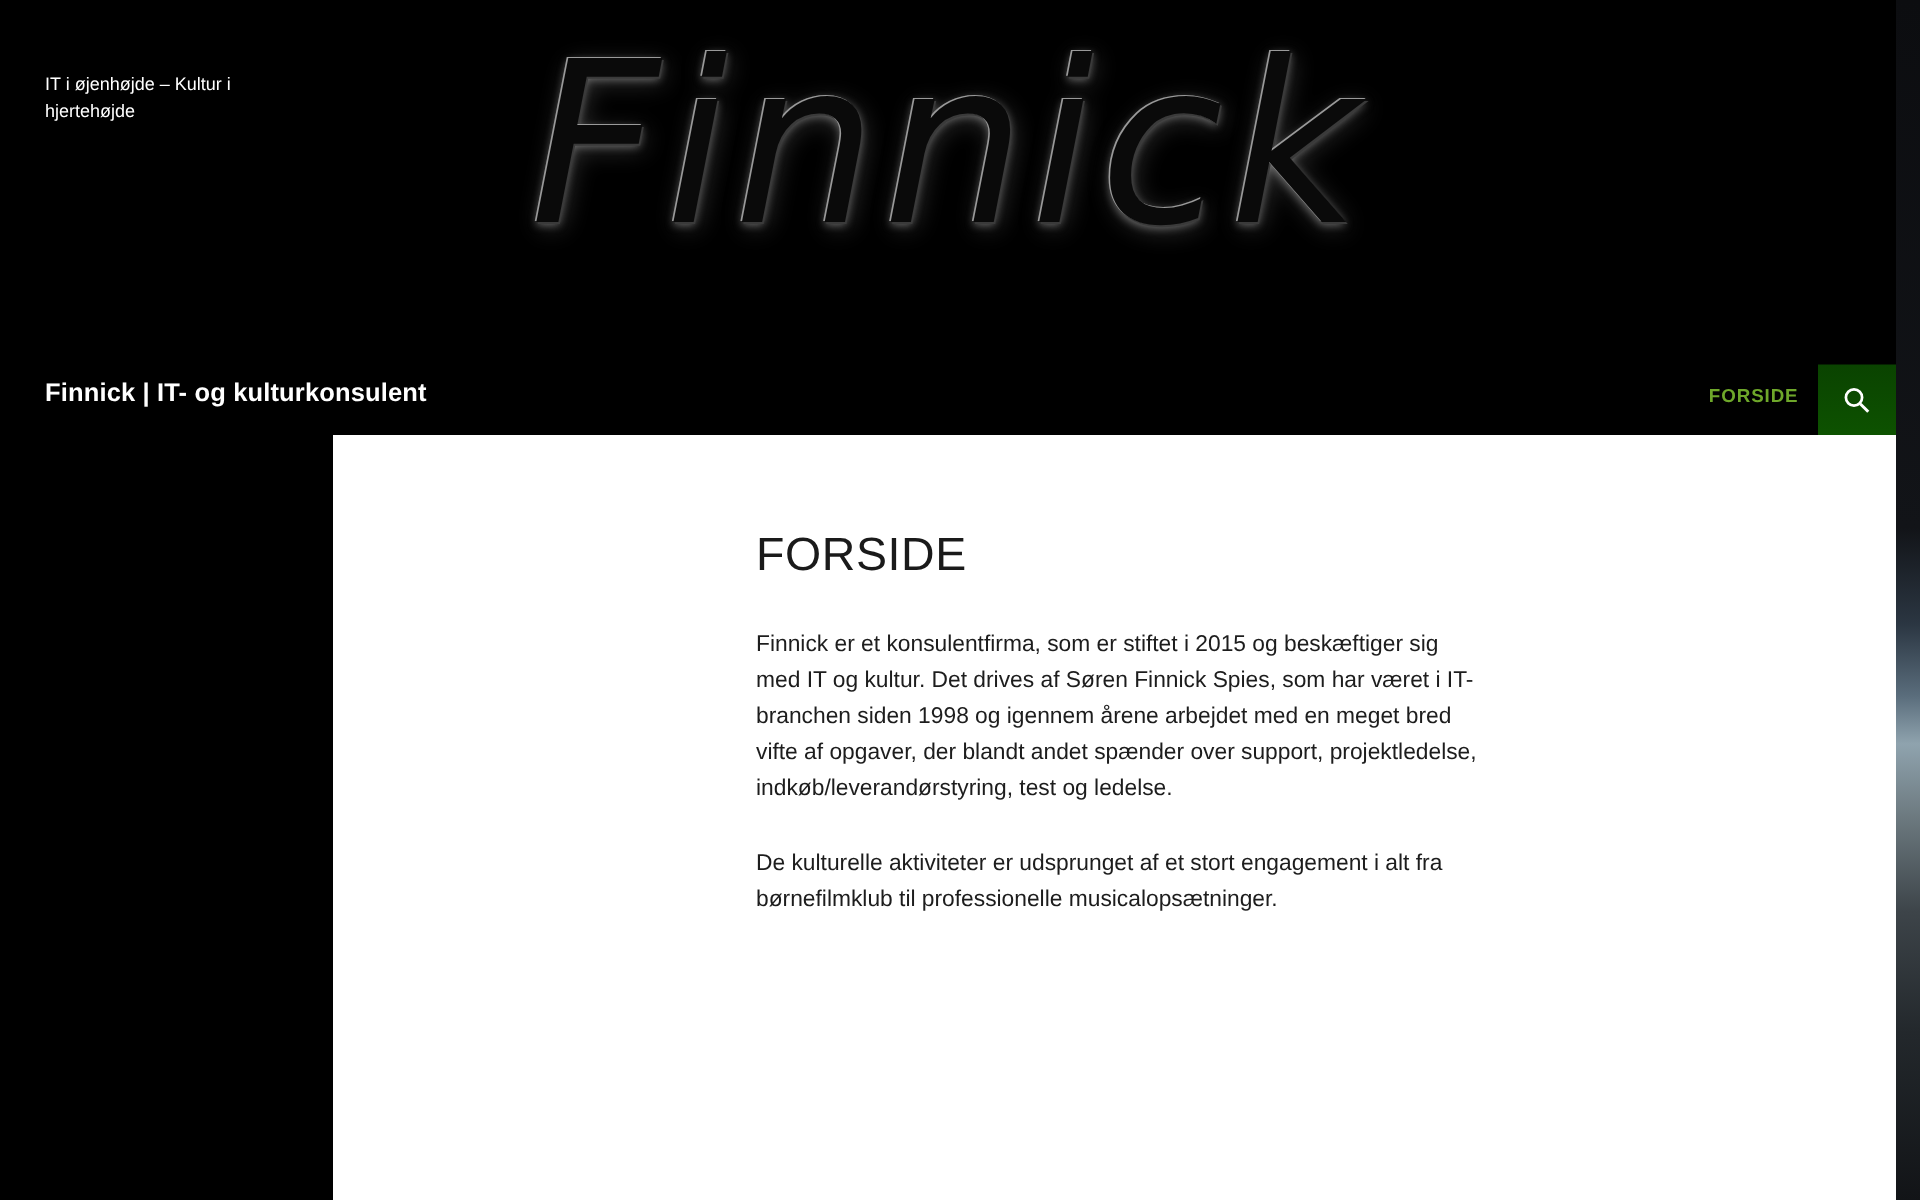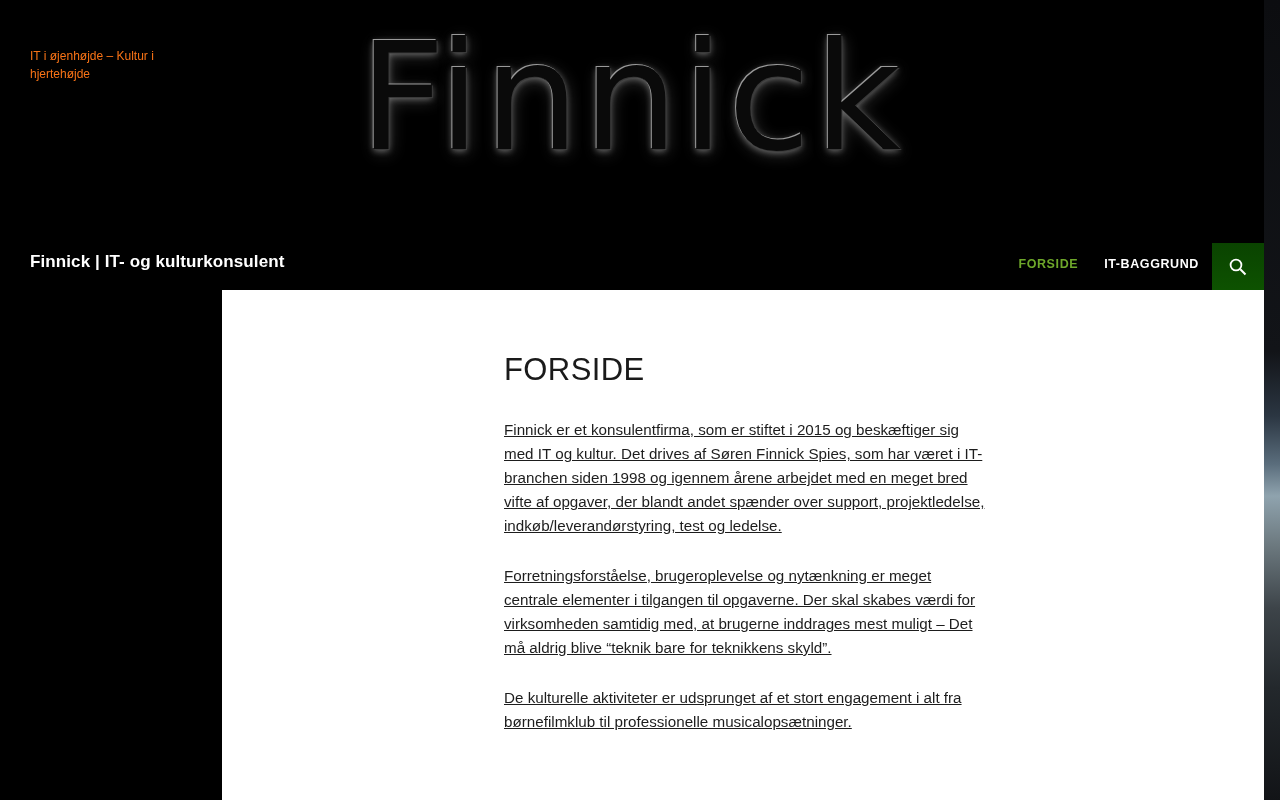--- a/index.html
+++ b/index.html
@@ -16,20 +16,21 @@
   }
 
   
   #banner {
     position: absolute;
     left: 0; top: 0;
     width: 1264px;
     height: 238px;
     background: #000;
     overflow: hidden;
+    font-style: italic;
   }
   #banner-title {
     position: absolute;
     left: 0;
     top: 22px;
     width: 1264px;
     text-align: center;
     font-family: "DejaVu Sans", sans-serif;
     font-size: 150px;
     font-weight: 400;
@@ -63,21 +64,21 @@
     letter-spacing: 0.1px;
     white-space: nowrap;
   }
   #site-desc {
     position: absolute;
     left: 30px;
     top: 47px;
     width: 170px;
     font-size: 12px;
     line-height: 18px;
-    color: #f97316;
+    color: #ffffff;
   }
 
   
   #main-nav {
     position: absolute;
     right: 68px;
     top: 238px;
     height: 52px;
     display: flex;
     align-items: center;
@@ -149,21 +150,20 @@
     font-weight: 400;
     color: #1a1a1a;
     letter-spacing: 0.4px;
   }
   #article p {
     margin: 0;
     padding-top: 26px;
     font-size: 15.2px;
     line-height: 24px;
     color: #1d1d1d;
-    text-decoration: underline;
   }
   #article p.first {
     padding-top: 30px;
   }
 
   
   #right-strip {
     position: absolute;
     left: 1264px;
     top: 0;
@@ -189,36 +189,34 @@
   <div id="banner-title">Finnick</div>
 </div>
 
 <div id="header">
   <a id="site-title">Finnick | IT- og kulturkonsulent</a>
 </div>
 <div id="site-desc">IT i øjenhøjde – Kultur i hjertehøjde</div>
 
 <nav id="main-nav">
   <a class="nav-item current">FORSIDE</a>
-  <a class="nav-item">IT-BAGGRUND</a>
 </nav>
 
 <div id="search-toggle">
   <span>
     <svg width="20" height="20" viewBox="0 0 20 20" aria-hidden="true">
       <circle cx="8" cy="8" r="5.4" fill="none" stroke="#ffffff" stroke-width="1.8"></circle>
       <line x1="12.3" y1="12.3" x2="17.5" y2="17.5" stroke="#ffffff" stroke-width="2"></line>
     </svg>
   </span>
 </div>
 
 <div id="left-col"></div>
 
 <div id="content">
   <article id="article">
     <h1 id="page-title">FORSIDE</h1>
     <p class="first">Finnick er et konsulentfirma, som er stiftet i 2015 og beskæftiger sig med IT og kultur. Det drives af Søren Finnick Spies, som har været i IT-branchen siden 1998 og igennem årene arbejdet med en meget bred vifte af opgaver, der blandt andet spænder over support, projektledelse, indkøb/leverandørstyring, test og ledelse.</p>
-    <p>Forretningsforståelse, brugeroplevelse og nytænkning er meget centrale elementer i tilgangen til opgaverne. Der skal skabes værdi for virksomheden samtidig med, at brugerne inddrages mest muligt – Det må aldrig blive “teknik bare for teknikkens skyld”.</p>
     <p>De kulturelle aktiviteter er udsprunget af et stort engagement i alt fra børnefilmklub til professionelle musicalopsætninger.</p>
   </article>
 </div>
 
 <div id="right-strip"></div>
 
 </body></html>

